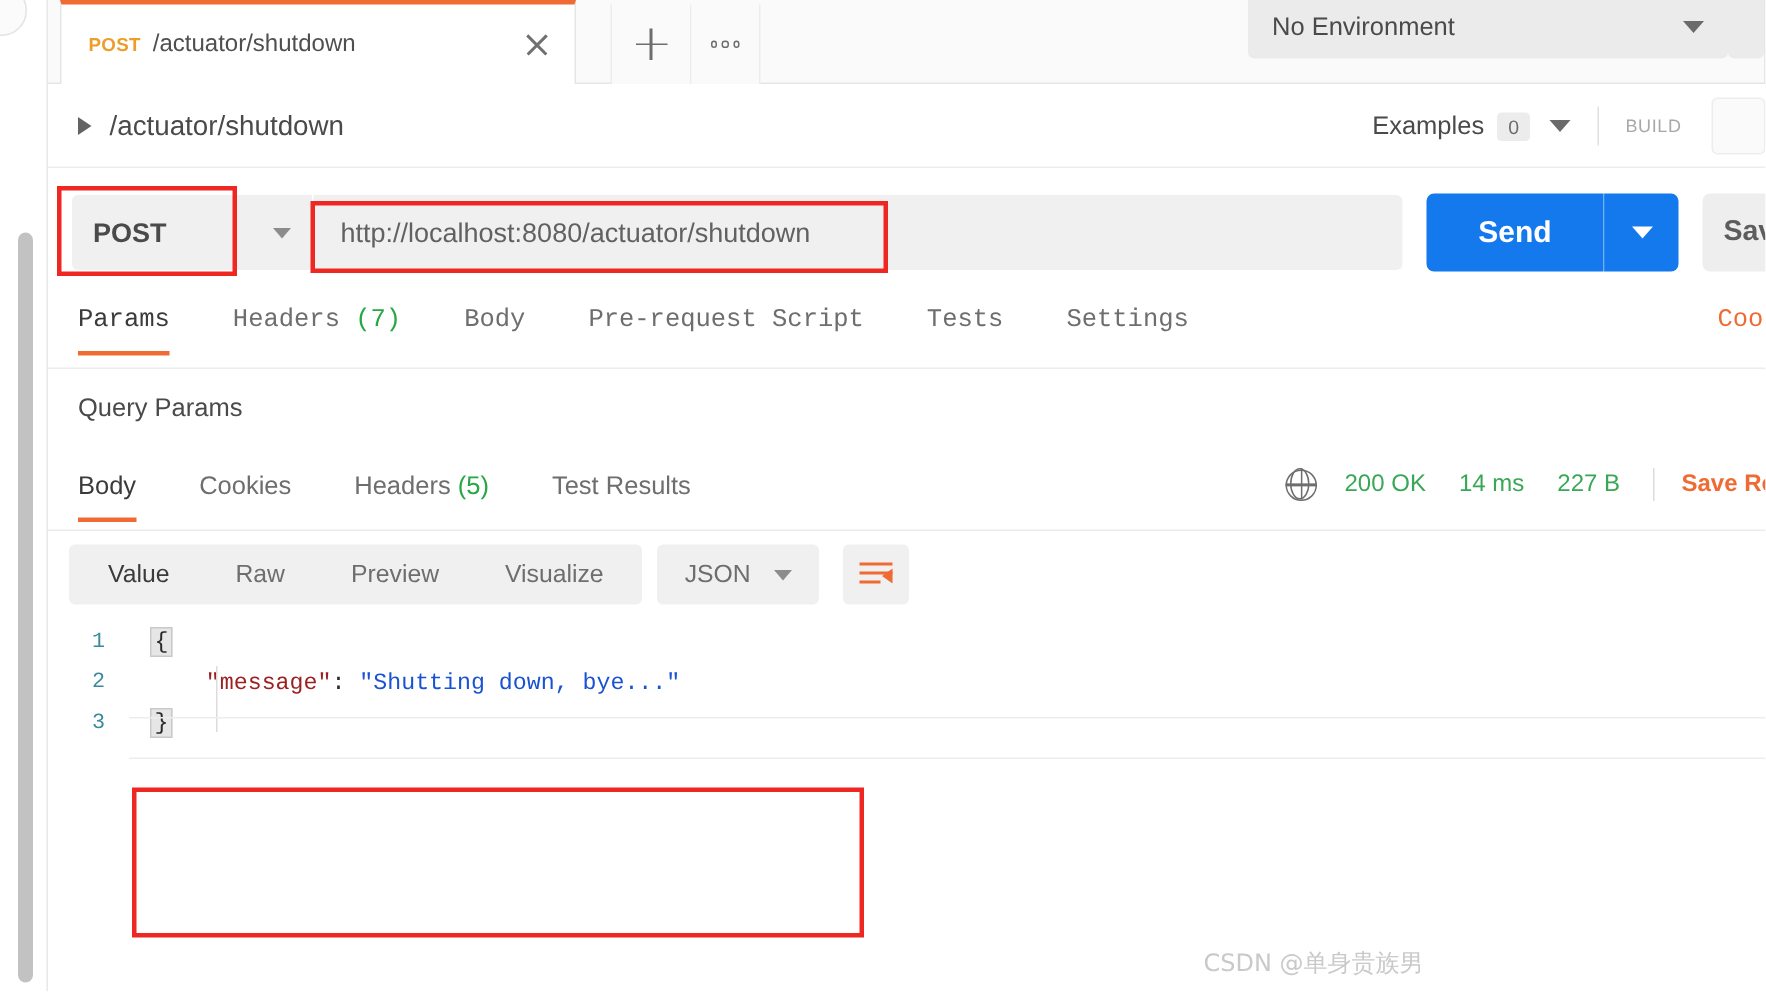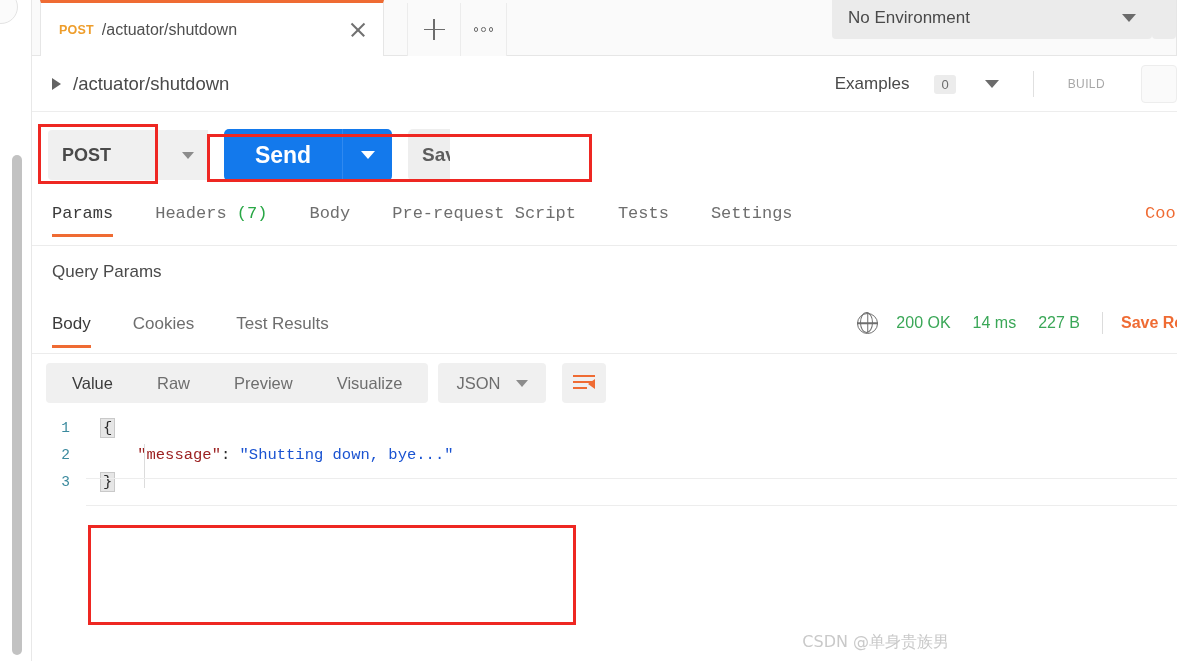--- a/index.html
+++ b/index.html
@@ -130,21 +130,21 @@
     display: flex; align-items: center; padding: 0 0 0 20px;
   }
   .crumb-arrow {
     width: 0; height: 0; margin-right: 12px;
     border-top: 6px solid transparent; border-bottom: 6px solid transparent;
     border-left: 9px solid #636363; cursor: pointer;
   }
   .crumb-title { font-size: 18.5px; color: #4a4a4a; }
   .crumb-right {
     position: absolute; right: 0; top: 0; height: 56px;
-    display: flex; align-items: center; gap: 16px;
+    display: flex; align-items: center; gap: 0;
   }
   .examples-lbl { font-size: 17px; color: #4a4a4a; }
   .examples-count {
     margin-left: 9px; background: #ececec; color: #6b6b6b;
     font-size: 13px; padding: 2px 7px; border-radius: 3px;
   }
   .examples-caret {
     margin-left: 13px;
     width: 0; height: 0; border-left: 7px solid transparent;
     border-right: 7px solid transparent; border-top: 8px solid #6b6b6b;
@@ -177,21 +177,21 @@
     display: flex; align-items: center; padding: 0 18px;
     font-size: 18px; color: #616161;
     border-top-right-radius: 4px; border-bottom-right-radius: 4px;
     cursor: text;
   }
   .send-btn {
     width: 118px; height: 52px; margin-left: 16px;
     background: #1379ec; border-top-left-radius: 5px;
     border-bottom-left-radius: 5px;
     display: flex; align-items: center; justify-content: center;
-    color: #ffffff; font-size: 23px; font-weight: bold; cursor: pointer;
+    color: #ffffff; font-size: 20px; font-weight: bold; cursor: pointer;
   }
   .send-caret-btn {
     width: 50px; height: 52px; background: #1379ec;
     border-left: 1px solid #2f89f0;
     border-top-right-radius: 5px; border-bottom-right-radius: 5px;
     display: flex; align-items: center; justify-content: center; cursor: pointer;
   }
   .caret-wh {
     width: 0; height: 0; border-left: 7px solid transparent;
     border-right: 7px solid transparent; border-top: 8px solid #ffffff;
@@ -413,20 +413,21 @@
         <span class="build-lbl">BUILD</span>
         <span class="build-box"></span>
       </div>
     </div>
 
     <div class="urlbar">
       <div class="method-box">
         <span class="m">POST</span>
         <span class="caret-sm"></span>
       </div>
+      <div class="url-input" placeholder="Enter request URL">http://localhost:8080/actuator/shutdown</div>
       <div class="send-btn">Send</div>
       <div class="send-caret-btn">
         <span class="caret-wh"></span>
       </div>
       <div class="save-btn">Save</div>
     </div>
 
     <div class="reqtabs">
       <div class="rtab active">
         <span>Params</span>
@@ -451,20 +452,24 @@
     </div>
 
     <div class="qp-title">Query Params</div>
 
     <div class="resp-tabs">
       <div class="rtab active">
         <span>Body</span>
       </div>
       <div class="rtab">
         <span>Cookies</span>
+      </div>
+      <div class="rtab">
+        <span>Headers</span>
+        <span class="cnt">(5)</span>
       </div>
       <div class="rtab">
         <span>Test Results</span>
       </div>
       <div class="resp-meta">
         <span class="globe-icon">
           <span class="globe-ell"></span>
         </span>
         <span class="meta-item">200 OK</span>
         <span class="meta-item">14 ms</span>

